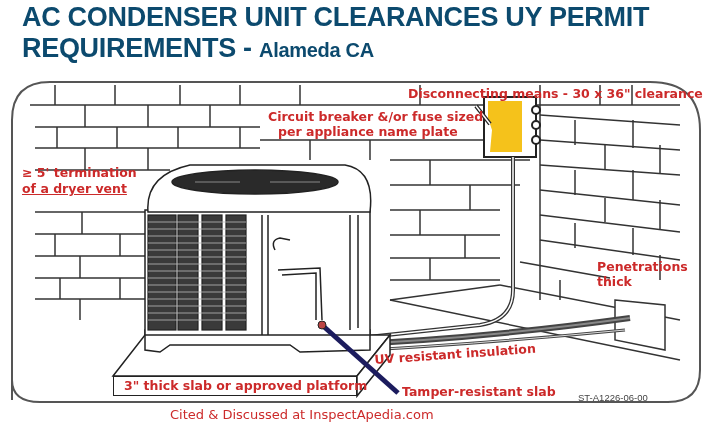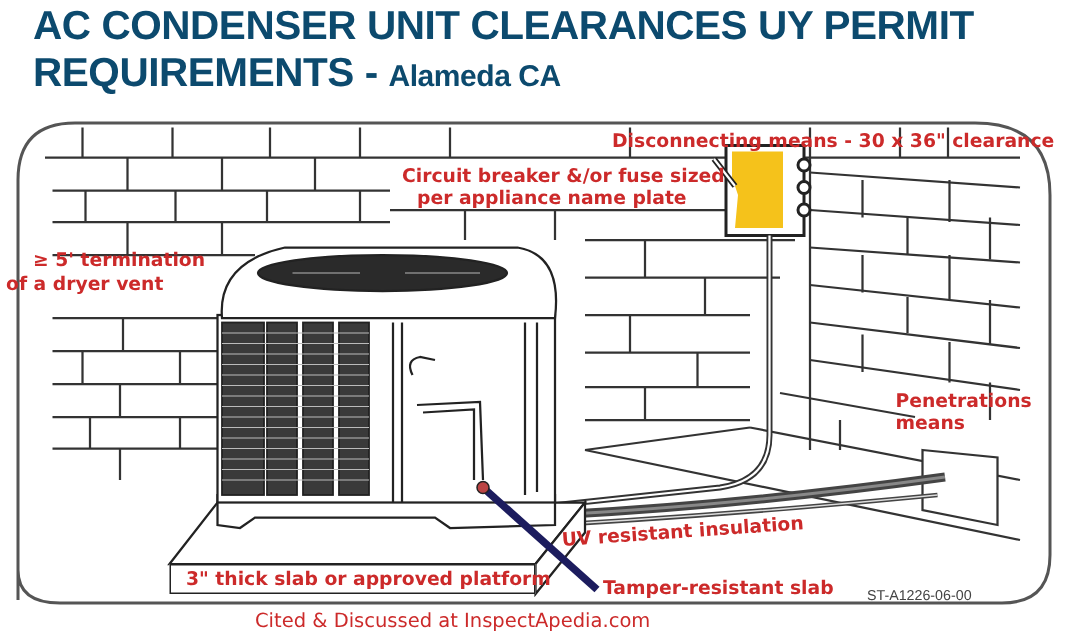--- a/index.html
+++ b/index.html
@@ -174,23 +174,23 @@
   </g>
 
   <line x1="322" y1="325" x2="398" y2="393" stroke="#1c1c5e" stroke-width="5"></line>
   <circle cx="322" cy="325" r="4" fill="#b44" stroke="#222" stroke-width="1"></circle>
 </svg>
 
 <div class="lbl" style="left:408px; top:66px;margin-top:20px;">Disconnecting means - 30 x 36" clearance</div>
 <div class="lbl" style="left:268px; top:109px;">Circuit breaker &amp;/or fuse sized</div>
 <div class="lbl" style="left:278px; top:124px;">per appliance name plate</div>
 <div class="lbl" style="left:22px; top:165px;">≥ 5' termination</div>
-<div class="lbl" style="left:4px; top:181px;">of a dryer vent</div>
+<div class="lbl" style="left:22px; top:181px;text-decoration:underline;">of a dryer vent</div>
 <div class="lbl" style="left:597px; top:259px;">Penetrations</div>
-<div class="lbl" style="left:597px; top:274px;">means</div>
+<div class="lbl" style="left:597px; top:274px;">thick</div>
 <div class="lbl" style="left:375px; top:352px; transform: rotate(-4deg); transform-origin: left bottom;">UV resistant insulation</div>
 
 <div class="slab-label">
   <span class="lbl" style="position:absolute; left:10px; top:1px;">3" thick slab or approved platform</span>
 </div>
 
 <div class="lbl" style="left:402px; top:384px;">Tamper-resistant slab</div>
 <div class="code" style="left:578px; top:392px;">ST-A1226-06-00</div>
 <div class="lbl" style="left:170px; top:407px; font-weight:normal; font-size:13px;">Cited &amp; Discussed at  InspectApedia.com</div>
 

